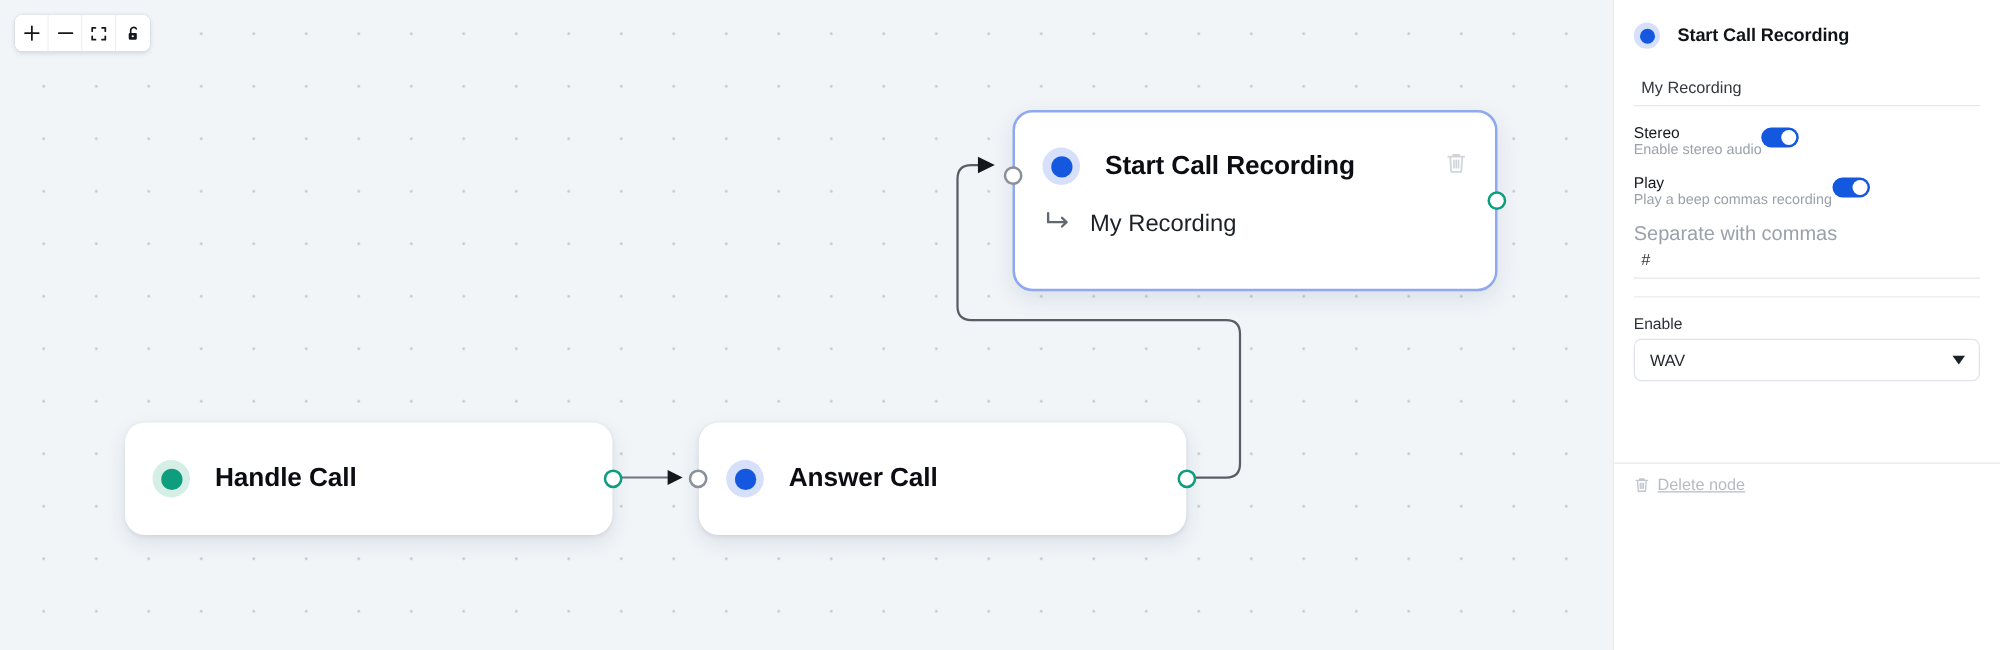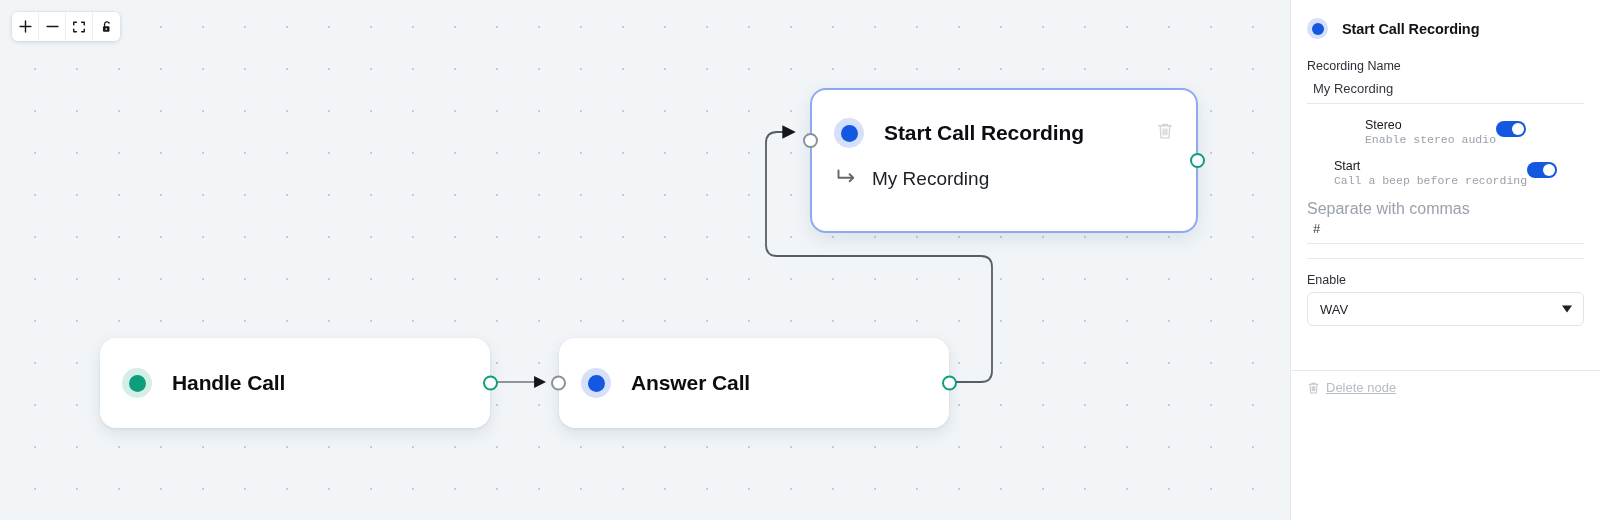--- a/index.html
+++ b/index.html
@@ -121,25 +121,25 @@
   .field-help { font-size: 16px; color: #9aa1ab; margin-top: 1px; }
   .underline-input {
     width: 100%; border: none; outline: none;
     border-bottom: 1px solid #e4e8ec;
     font-family: "Liberation Sans", sans-serif;
     font-size: 13px; color: #33383f;
     padding: 3px 0 7px 6px; background: transparent;
   }
 
   .row-toggle {
-    display: flex; align-items: flex-start; justify-content: center;
+    display: flex; align-items: flex-start; justify-content: flex-start;
     margin-bottom: 13px;
   }
   .row-toggle .rt-text .rt-title { font-size: 12.5px; color: #15181d; }
-  .row-toggle .rt-text .rt-sub { font-size: 11.5px; color: #9aa1ab; margin-top: 1px; font-family: Liberation Mono, monospace; }
+  .row-toggle .rt-text .rt-sub { font-size: 11.5px; color: #9aa1ab; margin-top: 1px; }
   .switch {
     width: 30px; height: 16px; border-radius: 9px; position: relative;
     background: #c9ced6; flex: 0 0 auto; margin-top: 3px; cursor: pointer;
   }
   .switch.on { background: #1458e0; }
   .switch .knob {
     position: absolute; top: 2px; left: 2px;
     width: 12px; height: 12px; border-radius: 50%; background: #fff;
   }
   .switch.on .knob { left: 16px; }
@@ -268,38 +268,37 @@
     <div class="panel-body">
 
       <div class="panel-head">
         <span class="ph-dot-wrap">
           <span class="ph-dot"></span>
         </span>
         <span class="ph-title">Start Call Recording</span>
       </div>
 
       <div class="field">
-        <div class="field-label">Recording Name</div>
         <input class="underline-input" type="text" value="My Recording" style="">
       </div>
 
       <div class="row-toggle">
         <div class="rt-text">
           <div class="rt-title">Stereo</div>
           <div class="rt-sub">Enable stereo audio</div>
         </div>
         <div class="switch on">
             <span class="knob"></span>
           </div>
       </div>
 
       <div class="row-toggle">
         <div class="rt-text">
-          <div class="rt-title">Start</div>
-          <div class="rt-sub">Call a beep before recording</div>
+          <div class="rt-title">Play</div>
+          <div class="rt-sub">Play a beep commas recording</div>
         </div>
         <div class="switch on">
             <span class="knob"></span>
           </div>
       </div>
 
       <div class="field">
         <div class="field-help">Separate with commas</div>
         <input class="underline-input" type="text" value="#" style="">
       </div>

